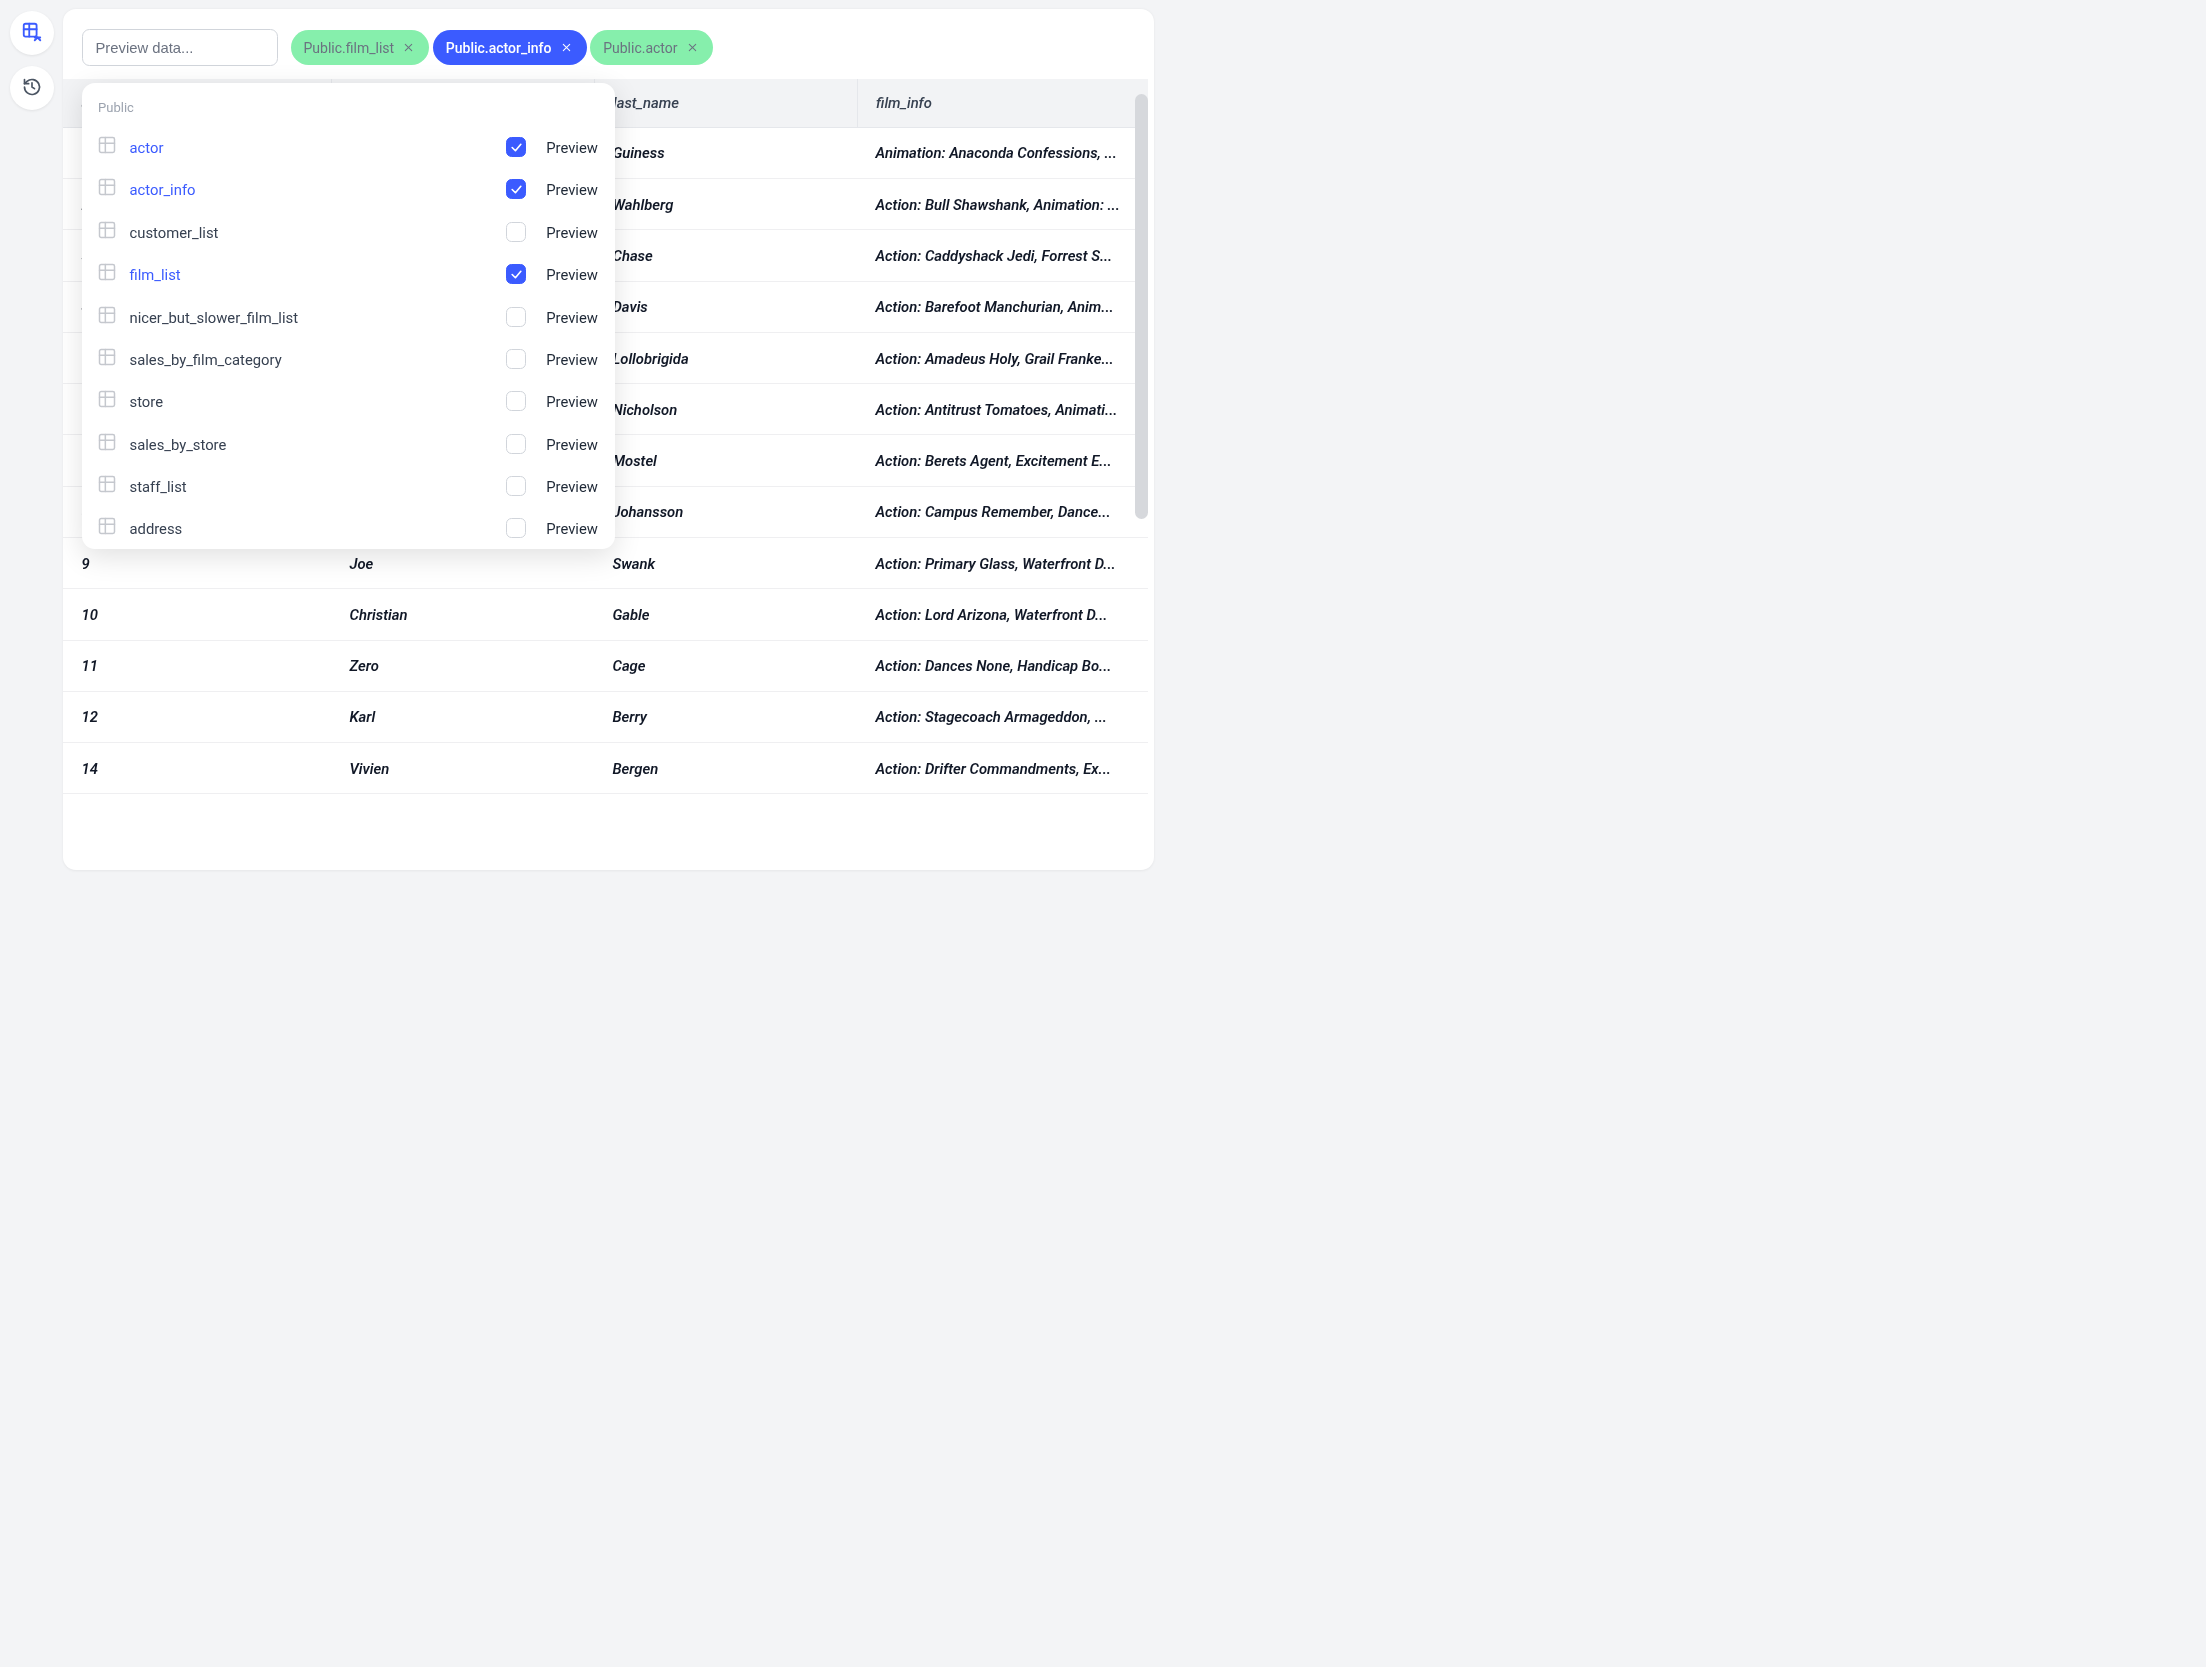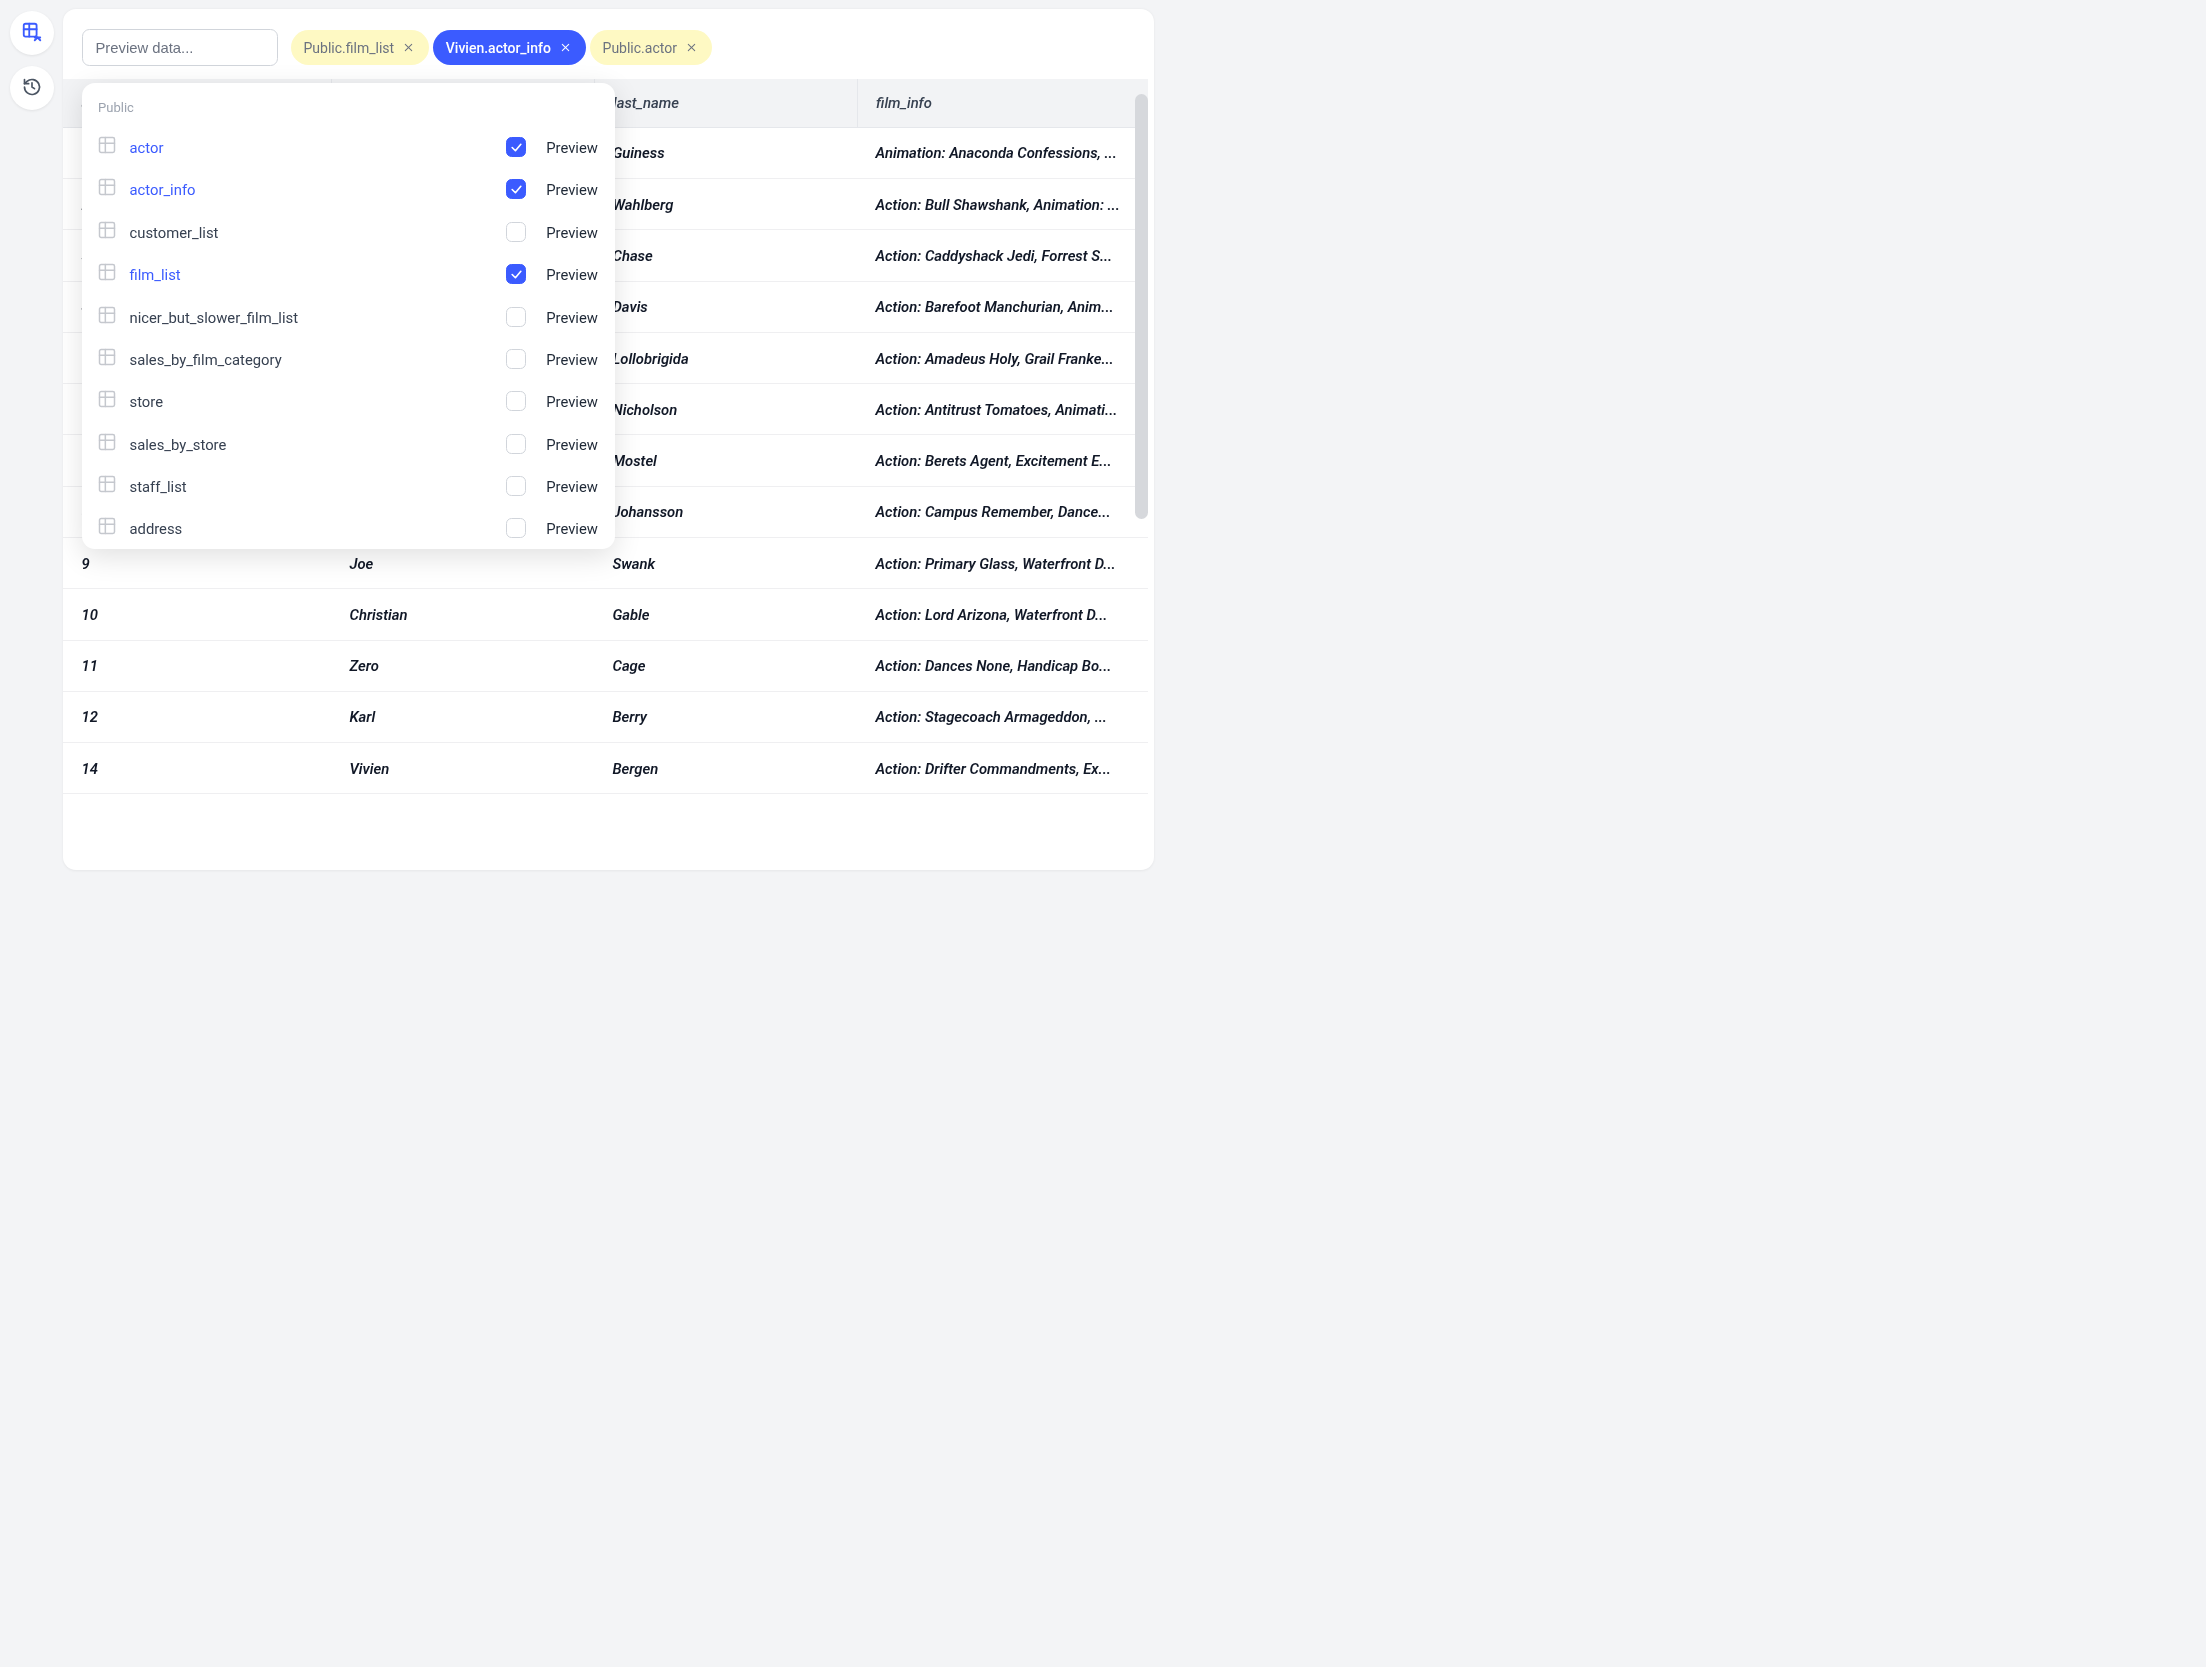--- a/index.html
+++ b/index.html
@@ -63,21 +63,21 @@
   .tab-chip {
     height: 35px;
     border-radius: 17.5px;
     padding: 0 13px;
     display: inline-flex;
     align-items: center;
     gap: 7.4px;
     font-size: 14px;
     cursor: pointer;
   }
-  .tab-chip.inactive { background: #fef9c3; color: #6b7280; }
+  .tab-chip.inactive { background: #86efac; color: #6b7280; }
   .tab-chip.active   { background: #3b5bff; color: #ffffff; font-weight: 500; }
   .chip-close {
     display: inline-flex;
     align-items: center;
     justify-content: center;
     width: 14.8px; height: 14.8px;
   }
   .table-wrap {
     flex: 1;
     overflow: auto;
@@ -224,21 +224,21 @@
       <input class="search-box" type="text" placeholder="Preview data..." style="">
       <div id="tabs-host"><div class="tab-chip inactive">
             <span>Public.film_list</span>
             <span class="chip-close">
               <svg width="11" height="11" viewBox="0 0 24 24" fill="none" stroke="currentColor" stroke-width="2.2" stroke-linecap="round">
                 <line x1="5" y1="5" x2="19" y2="19"></line>
                 <line x1="19" y1="5" x2="5" y2="19"></line>
               </svg>
             </span>
           </div> <div class="tab-chip active">
-            <span>Vivien.actor_info</span>
+            <span>Public.actor_info</span>
             <span class="chip-close">
               <svg width="11" height="11" viewBox="0 0 24 24" fill="none" stroke="currentColor" stroke-width="2.2" stroke-linecap="round">
                 <line x1="5" y1="5" x2="19" y2="19"></line>
                 <line x1="19" y1="5" x2="5" y2="19"></line>
               </svg>
             </span>
           </div> <div class="tab-chip inactive">
             <span>Public.actor</span>
             <span class="chip-close">
               <svg width="11" height="11" viewBox="0 0 24 24" fill="none" stroke="currentColor" stroke-width="2.2" stroke-linecap="round">

